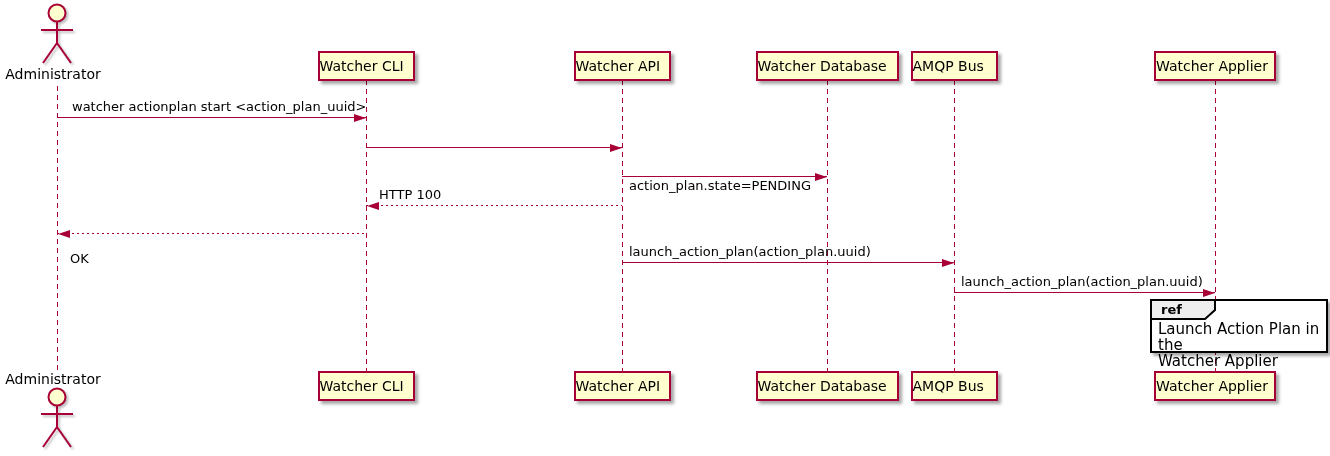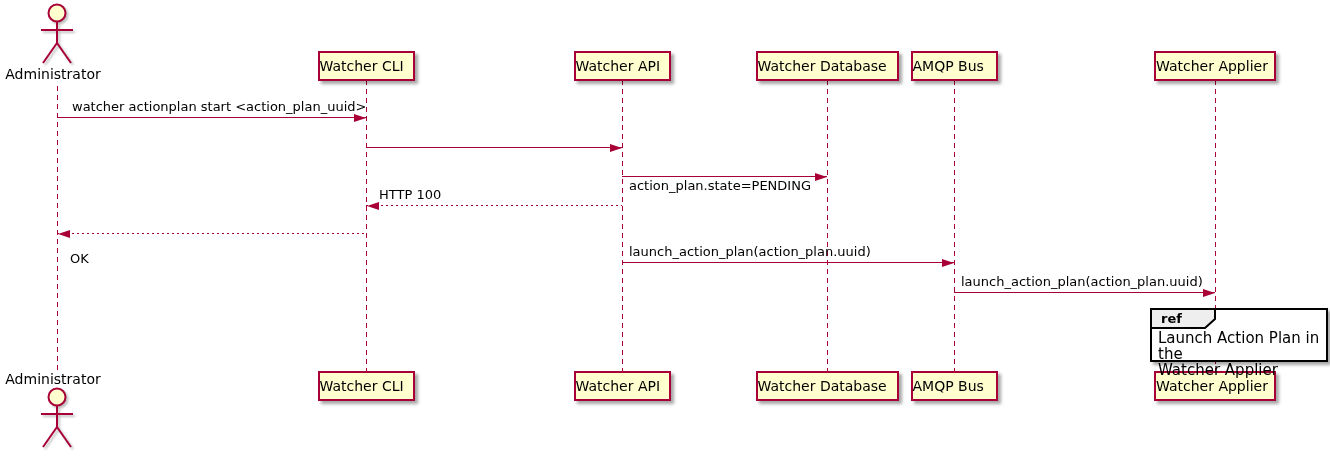--- a/index.html
+++ b/index.html
@@ -116,21 +116,21 @@
     <div class="msg-label" style="left: 379px; top: 187px; position: absolute;">HTTP 100</div>
     <div class="msg-line dashed" style="left: 57px; top: 233px; width: 309px; position: absolute;"></div>
     <div class="arrowhead left" style="left: 58px; top: 229.5px; position: absolute;"></div>
     <div class="msg-label" style="left: 70px; top: 203px; position: absolute; margin-top: 48px;">OK</div>
     <div class="msg-line solid" style="left: 622px; top: 262px; width: 332px; position: absolute;"></div>
     <div class="arrowhead right" style="left: 942px; top: 258.5px; position: absolute;"></div>
     <div class="msg-label" style="left: 629px; top: 244px; position: absolute;">launch_action_plan(action_plan.uuid)</div>
     <div class="msg-line solid" style="left: 954px; top: 292px; width: 261px; position: absolute;"></div>
     <div class="arrowhead right" style="left: 1203px; top: 288.5px; position: absolute;"></div>
     <div class="msg-label" style="left: 961px; top: 274px; position: absolute;">launch_action_plan(action_plan.uuid)</div>
-    <div id="refbox" style="left: 1150px; top: 299px; width: 178px; height: 54px; margin-top: 9px;">
+    <div id="refbox" style="left: 1150px; top: 299px; width: 178px; height: 54px;">
     <svg id="ref-header" viewBox="0 0 66 20">
       <path d="M0,0 H64 V10 L54,19 H0 Z" fill="#EEEEEE" stroke="#000000" stroke-width="2"></path>
     </svg>
     <span id="ref-keyword">ref</span>
     <div id="ref-text">Launch Action Plan in the
 Watcher Applier</div>
   </div>
 </div>
 
 </body></html>

